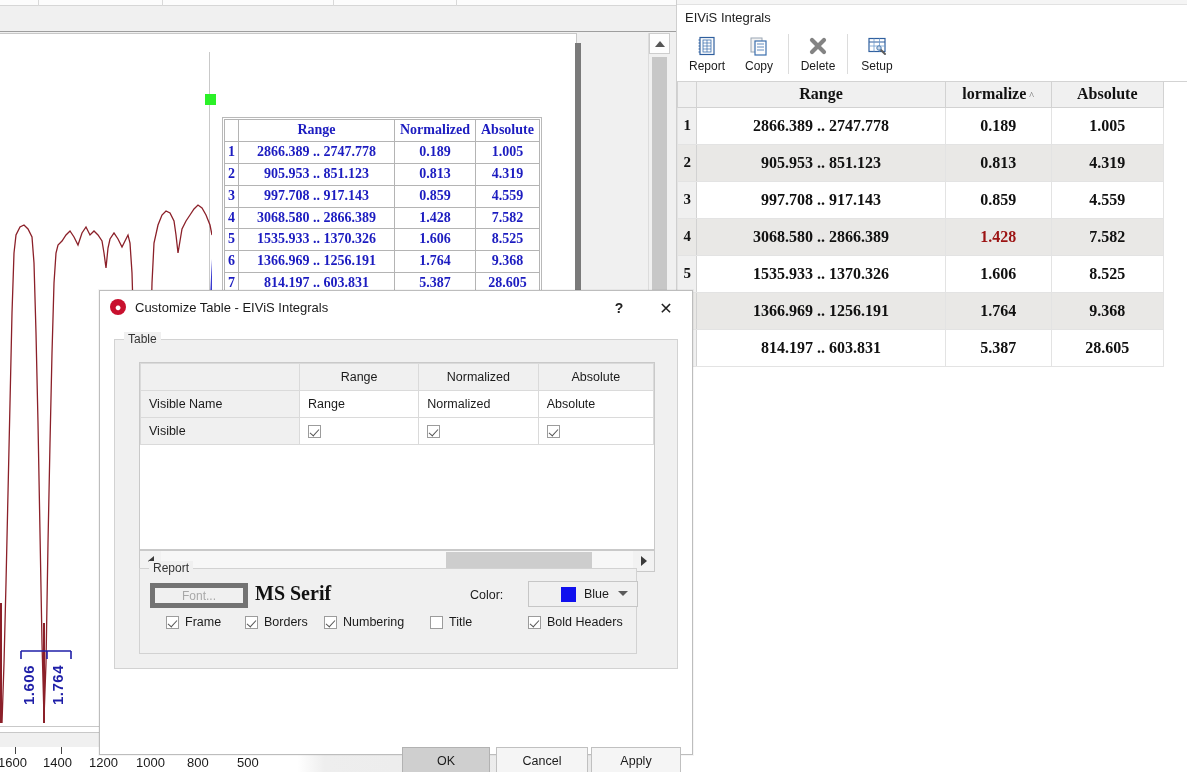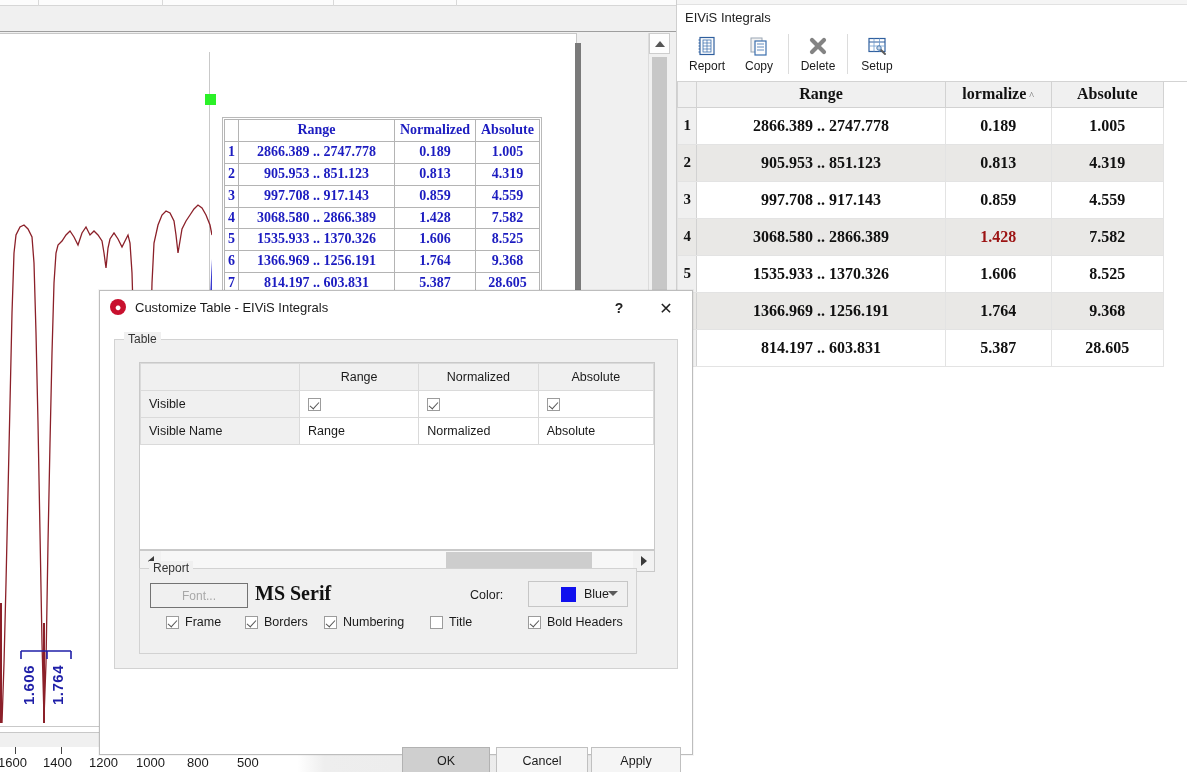--- a/index.html
+++ b/index.html
@@ -253,31 +253,31 @@
   .hs-arrow-right { width:0;height:0;border-top:5px solid transparent;
     border-bottom:5px solid transparent;border-left:6px solid #3a3a3a; }
   #cfg-hthumb {
     position: absolute; left: 306px; top: 1px; width: 146px; height: 18px;
     background: #cdcdcd;
   }
 
   #gb-report { left: 38px; top: 244px; width: 516px; height: 78px; }
   #btn-font {
     position: absolute; left: 10px; top: 14px; width: 98px; height: 25px;
-    background: #f0f0f0; border: 1px solid #737373;
+    background: #f0f0f0; border: 5px solid #737373;
     font-size: 12px; color: #a8a8a8; display: flex;
     align-items: center; justify-content: center;
   }
   #font-preview {
     position: absolute; left: 115px; top: 13px;
     font-family: "Liberation Serif", serif; font-weight: bold; font-size: 20px; color: #111;
   }
   #color-label { position: absolute; left: 330px; top: 19px; font-size: 12.5px; color: #1b1b1b; }
   #color-combo {
-    position: absolute; left: 388px; top: 12px; width: 100px; height: 26px;
+    position: absolute; left: 388px; top: 12px; width: 110px; height: 26px;
     background: #f0f0f0; border: 1px solid #c6c6c6;
     display: flex; align-items: center;
   }
   #color-swatch { width: 15px; height: 15px; background: #1010ee; margin-left: 32px; }
   #color-name { margin-left: 8px; font-size: 12.5px; color: #1b1b1b; }
   #color-caret {
     position: absolute; right: 9px; top: 9px; width: 0; height: 0;
     border-left: 5px solid transparent; border-right: 5px solid transparent;
     border-top: 5px solid #5a5a5a;
   }
@@ -586,31 +586,31 @@
             <thead>
               <tr>
                 <th class="cfg-c0"></th>
                 <th class="cfg-c1">Range</th>
                 <th class="cfg-c2">Normalized</th>
                 <th class="cfg-c3">Absolute</th>
               </tr>
             </thead>
             <tbody>
               <tr>
+                <td class="hdrcell">Visible Name</td>
+                <td class="val">Range</td>
+                <td class="val">Normalized</td>
+                <td class="val">Absolute</td>
+              </tr>
+              <tr>
                 <td class="hdrcell">Visible</td>
                 <td class="val"><span class="chk-sm on"></span></td>
                 <td class="val"><span class="chk-sm on"></span></td>
                 <td class="val"><span class="chk-sm on"></span></td>
               </tr>
-              <tr>
-                <td class="hdrcell">Visible Name</td>
-                <td class="val">Range</td>
-                <td class="val">Normalized</td>
-                <td class="val">Absolute</td>
-              </tr>
             </tbody>
           </table>
         </div>
 
         <div id="cfg-hscroll">
           <div class="hs-btn" style="left:0">
             <span class="hs-arrow-left"></span>
           </div>
           <div id="cfg-hthumb"></div>
           <div class="hs-btn" style="left:493px">

